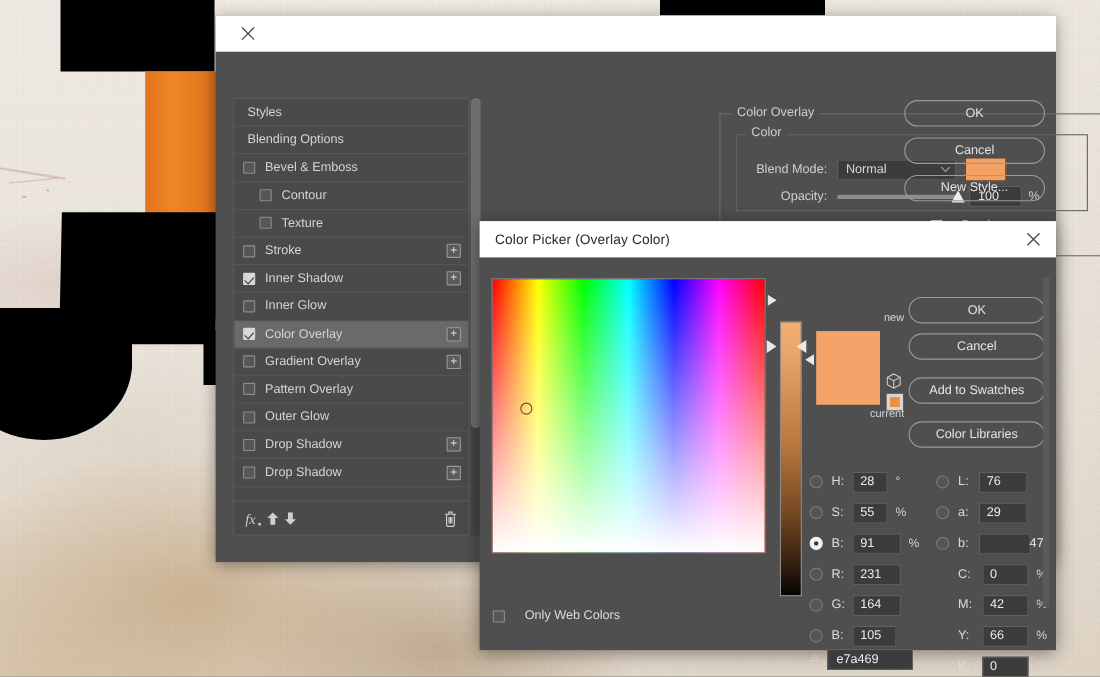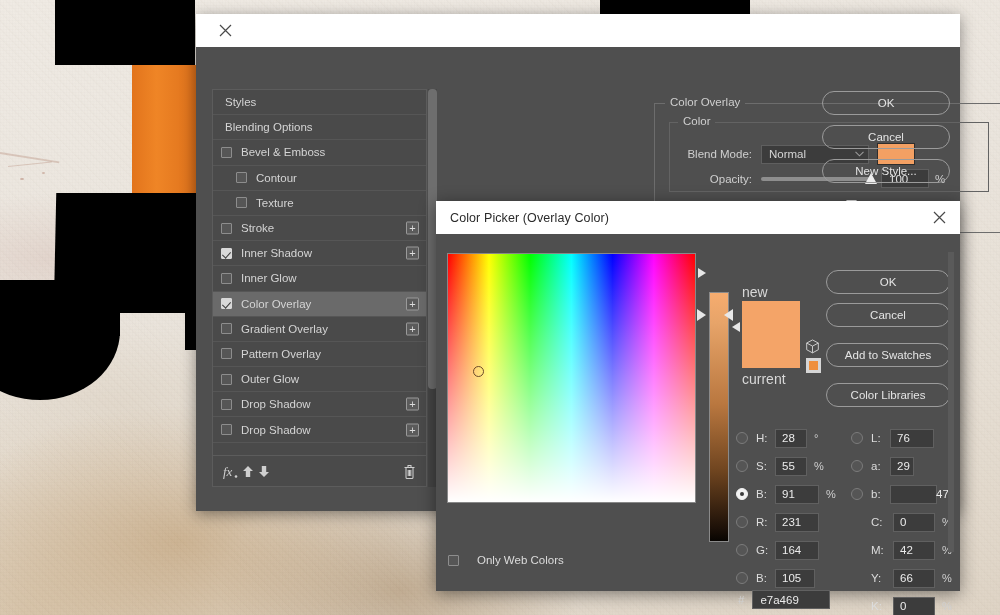--- a/index.html
+++ b/index.html
@@ -196,21 +196,21 @@
   }
   #field-marker {
     position: absolute; width: 11px; height: 11px; border: 1.5px solid #6b4a2a;
     border-radius: 50%; left: 25px; top: 112px;
   }
   #bright-bar {
     position: absolute; left: 709px; top: 259px; width: 20px; height: 250px;
     border: 1px solid #8a8a8a;
     background: linear-gradient(180deg, #f6ac6f 0%, #e7a469 12%, #b9773f 45%, #6e441f 72%, #1c1008 95%, #070401 100%);
   }
-  .nc-label { text-align: left; color: #d8d8d8; font-size: 14px; height: 17px; }
+  .nc-label { text-align: right; color: #d8d8d8; font-size: 10px; height: 17px; }
   #new-swatch { width: 58px; height: 67px; }
   #cur-swatch { width: 58px; height: 0px; }
   #nc-tri {
     position: absolute; left: -10px; top: 21px; width: 0; height: 0;
     border-top: 5px solid transparent; border-bottom: 5px solid transparent;
     border-right: 8px solid #e8e8e8;
   }
 
   
   .val-row { position: absolute; display: flex; align-items: center; height: 20px; }
@@ -477,21 +477,21 @@
       </div>
     <div id="lab-col">
         <div class="val-row" style="left: 415px; top: 194px;">
           <span class="radio"></span>
           <span class="vlabel" style="width: 17px;">L:</span>
           <span class="vinput" style="width: 44px;">76</span>
         </div>
         <div class="val-row" style="left: 415px; top: 222px;">
           <span class="radio"></span>
           <span class="vlabel" style="width: 17px;">a:</span>
-          <span class="vinput" style="width: 24px;">29</span>
+          <span class="vinput" style="width: 44px;">29</span>
         </div>
         <div class="val-row" style="left: 415px; top: 250px;">
           <span class="radio"></span>
           <span class="vlabel" style="width: 17px;">b:</span>
           <span class="vinput" style="width: 44px; padding-left: 45px;">47</span>
         </div>
       </div>
     <div id="rgb-col">
         <div class="val-row" style="left: 300px; top: 278px;">
           <span class="radio"></span>

